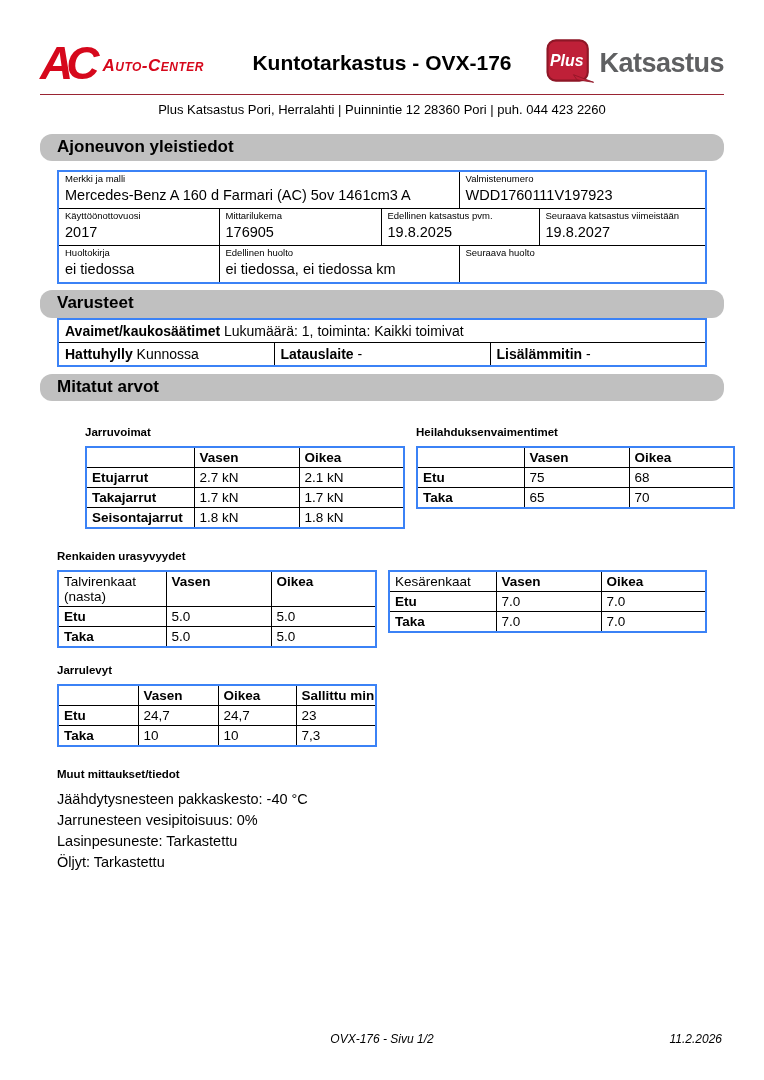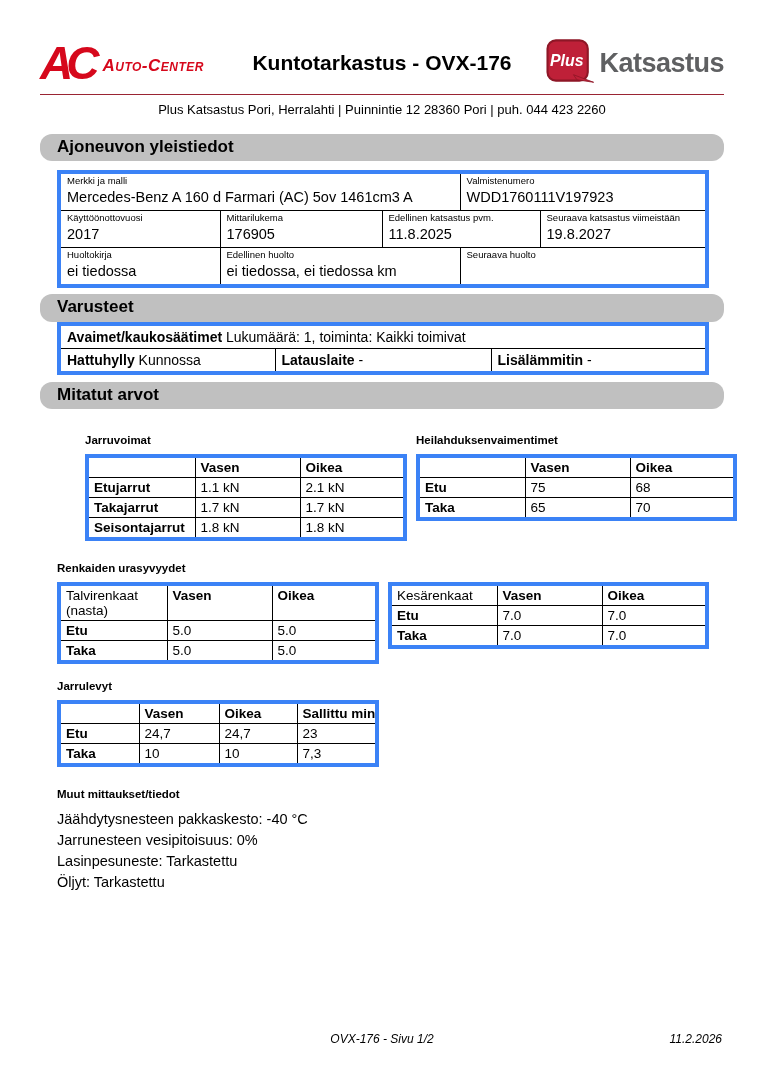--- a/index.html
+++ b/index.html
@@ -36,21 +36,21 @@
   
   .section-bar {
     background:var(--section-bar-gray,#c0c0c0);
     font-size:17px; font-weight:bold; padding:3px 17px 4px; line-height:1.2;border-radius:12px;
   }
   .bar-general { margin-top:17px; }
   .bar-equipment { margin-top:6px; }
   .bar-measurements { margin-top:7px; }
 
   
-  table { border-collapse:collapse; border:4px solid #3b82f6; table-layout:fixed; }
+  table { border-collapse:collapse; border:2px solid #3b82f6; table-layout:fixed; }
   td { border:1px solid #000; padding:2px 5px; font-size:13.5px; vertical-align:top;
        overflow:hidden; white-space:nowrap; }
   .b { font-weight:bold; }
 
   
   .info-table { width:648px; margin:9px 0 0 17px; }
   .info-table td { padding:1px 6px 3px; }
   .lbl { display:block; font-size:9.5px; line-height:1.3; }
   .val { display:block; font-size:14.5px; line-height:1.35; min-height:19px; }
 
@@ -126,21 +126,21 @@
       <td>
         <span class="lbl">Käyttöönottovuosi</span>
         <span class="val">2017</span>
       </td>
       <td>
         <span class="lbl">Mittarilukema</span>
         <span class="val">176905</span>
       </td>
       <td colspan="2">
         <span class="lbl">Edellinen katsastus pvm.</span>
-        <span class="val">11.8.2025</span>
+        <span class="val">19.8.2025</span>
       </td>
       <td>
         <span class="lbl">Seuraava katsastus viimeistään</span>
         <span class="val">19.8.2027</span>
       </td>
     </tr>
     <tr>
       <td>
         <span class="lbl">Huoltokirja</span>
         <span class="val">ei tiedossa</span>
@@ -192,21 +192,21 @@
               <col style="width:105px">
             </colgroup>
           <tbody>
               <tr>
             <td></td>
             <td class="b">Vasen</td>
             <td class="b">Oikea</td>
           </tr>
           <tr>
             <td class="b">Etujarrut</td>
-            <td>1.1 kN</td>
+            <td>2.7 kN</td>
             <td>2.1 kN</td>
           </tr>
           <tr>
             <td class="b">Takajarrut</td>
             <td>1.7 kN</td>
             <td>1.7 kN</td>
           </tr>
           <tr>
             <td class="b">Seisontajarrut</td>
             <td>1.8 kN</td>

